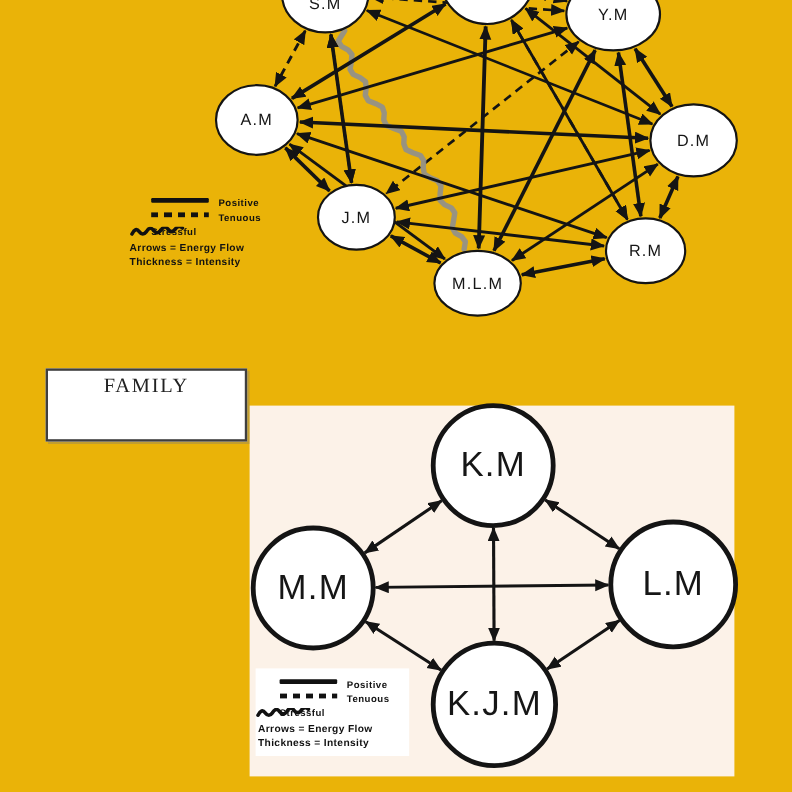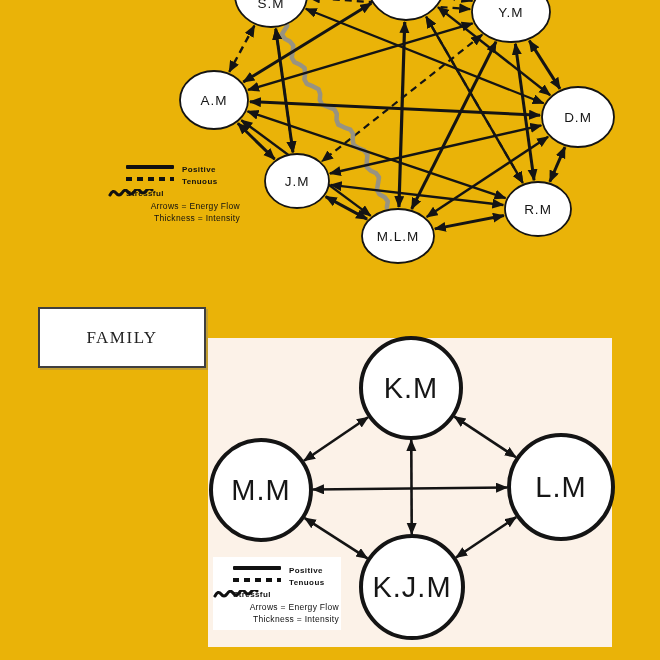--- a/index.html
+++ b/index.html
@@ -5,33 +5,33 @@
   html,body{margin:0;padding:0;background:#fff;}
   #stage{position:relative;width:660px;height:660px;background:#eab308;overflow:hidden;
          font-family:"Liberation Sans",sans-serif;padding-left:24px;}
   svg{position:absolute;left:0;}
   #top-svg{top:0;}
   #bottom-svg{top:330px;z-index:2;}
   #peach-panel{position:absolute;left:208px;top:338px;width:404px;height:309px;
                z-index:1;}
   #family-box{position:absolute;left:38px;top:307px;width:164px;height:57px;
               background:#fff;border:2px solid #3f3f3f;box-shadow:2px 2px 0 rgba(120,120,120,.35);
-              display:flex;flex-direction:column;justify-content:center;text-align:center;
+              display:flex;flex-direction:row;justify-content:center;text-align:center;
               font-family:"Liberation Serif",serif;font-size:17px;letter-spacing:1.5px;
               color:#222;line-height:1.5;z-index:3;}
   .legend{position:absolute;z-index:4;}
   #top-legend{left:108px;top:163px;width:132px;background:transparent;}
   #bottom-legend{left:213px;top:557px;width:124px;background:#ffffff;padding:7px 2px 6px 2px;}
   .legend-row{display:flex;align-items:flex-start;margin:2px 0 2px 18px;height:10px;}
   .legend-sample{width:48px;margin-right:8px;flex:0 0 auto;}
   .sample-positive{height:4px;background:#111;border-radius:1px;}
   .sample-tenuous{height:4px;background:repeating-linear-gradient(90deg,#111 0 6px,transparent 6px 11px);}
   .legend-label{font-size:8px;font-weight:bold;letter-spacing:.4px;color:#111;}
-  .legend-note{font-size:8.5px;font-weight:normal;letter-spacing:.3px;color:#111;
-               text-align:right;margin-top:2px;}
+  .legend-note{font-size:8.5px;font-weight:bold;letter-spacing:.3px;color:#111;
+               text-align:left;margin-top:2px;}
 </style>
 </head>
 <body>
 
 <div id="stage">
 
   <svg id="top-svg" width="660" height="292" viewBox="0 0 660 292">
       <defs>
         <marker id="top-svg-ae" orient="auto" markerUnits="userSpaceOnUse" markerWidth="13" markerHeight="11" refX="11" refY="5">
           <polygon points="0,0 12,5 0,10" fill="#141414"></polygon>

